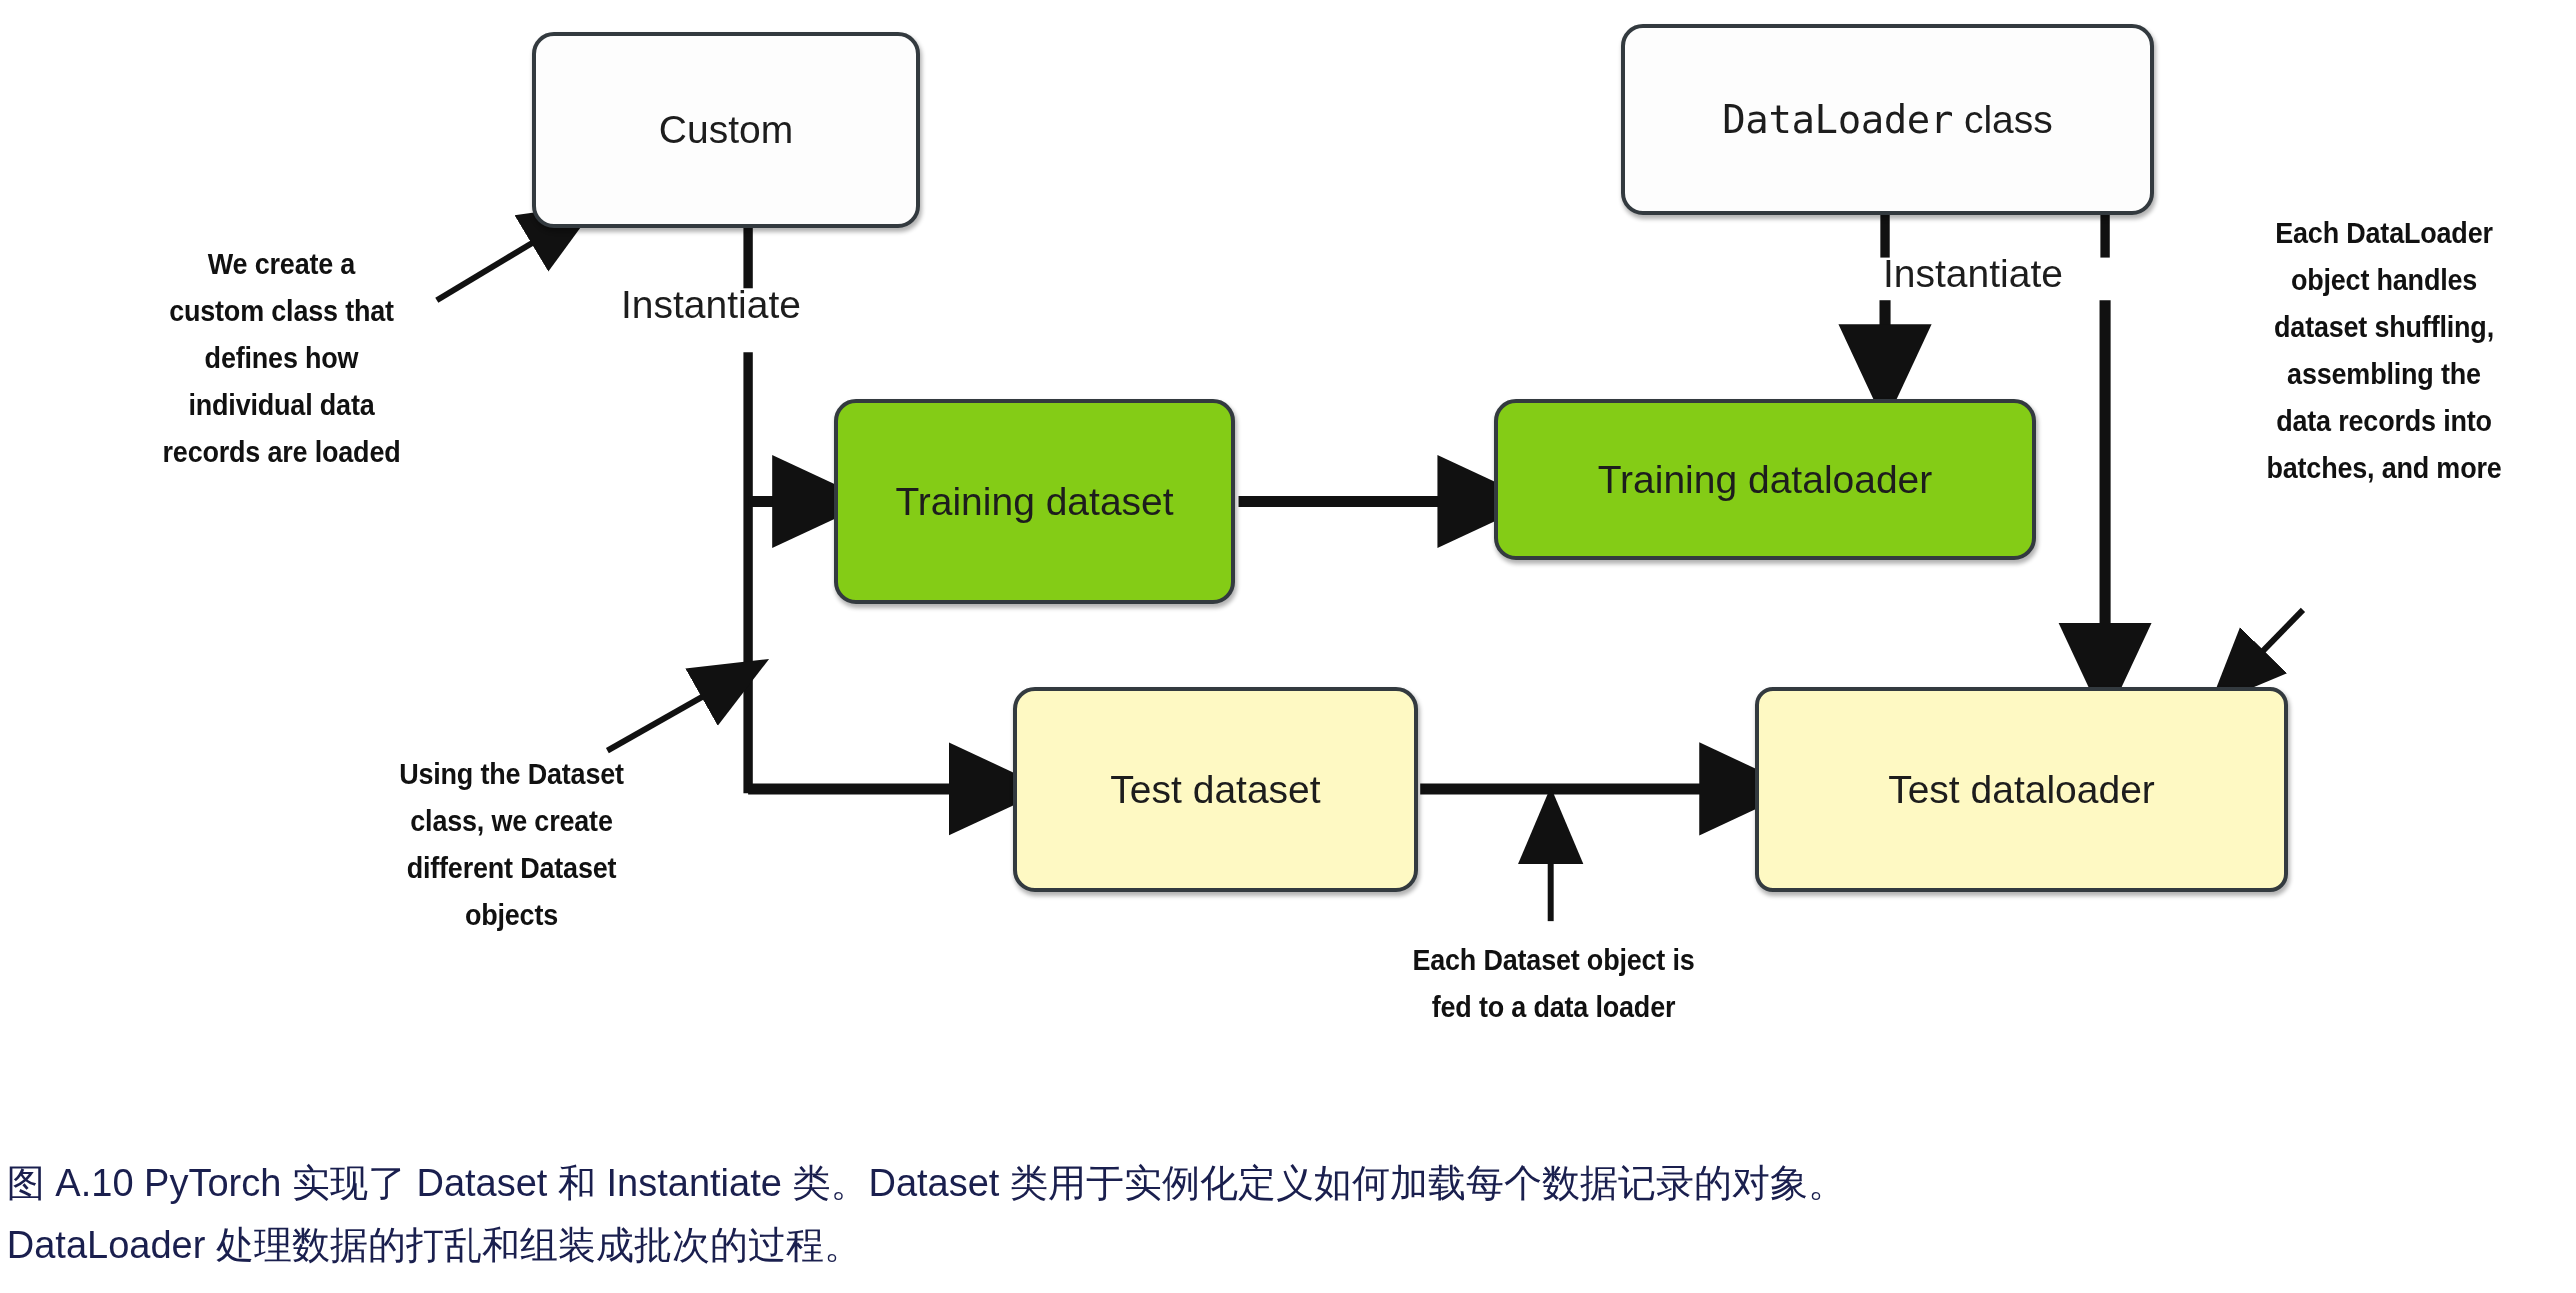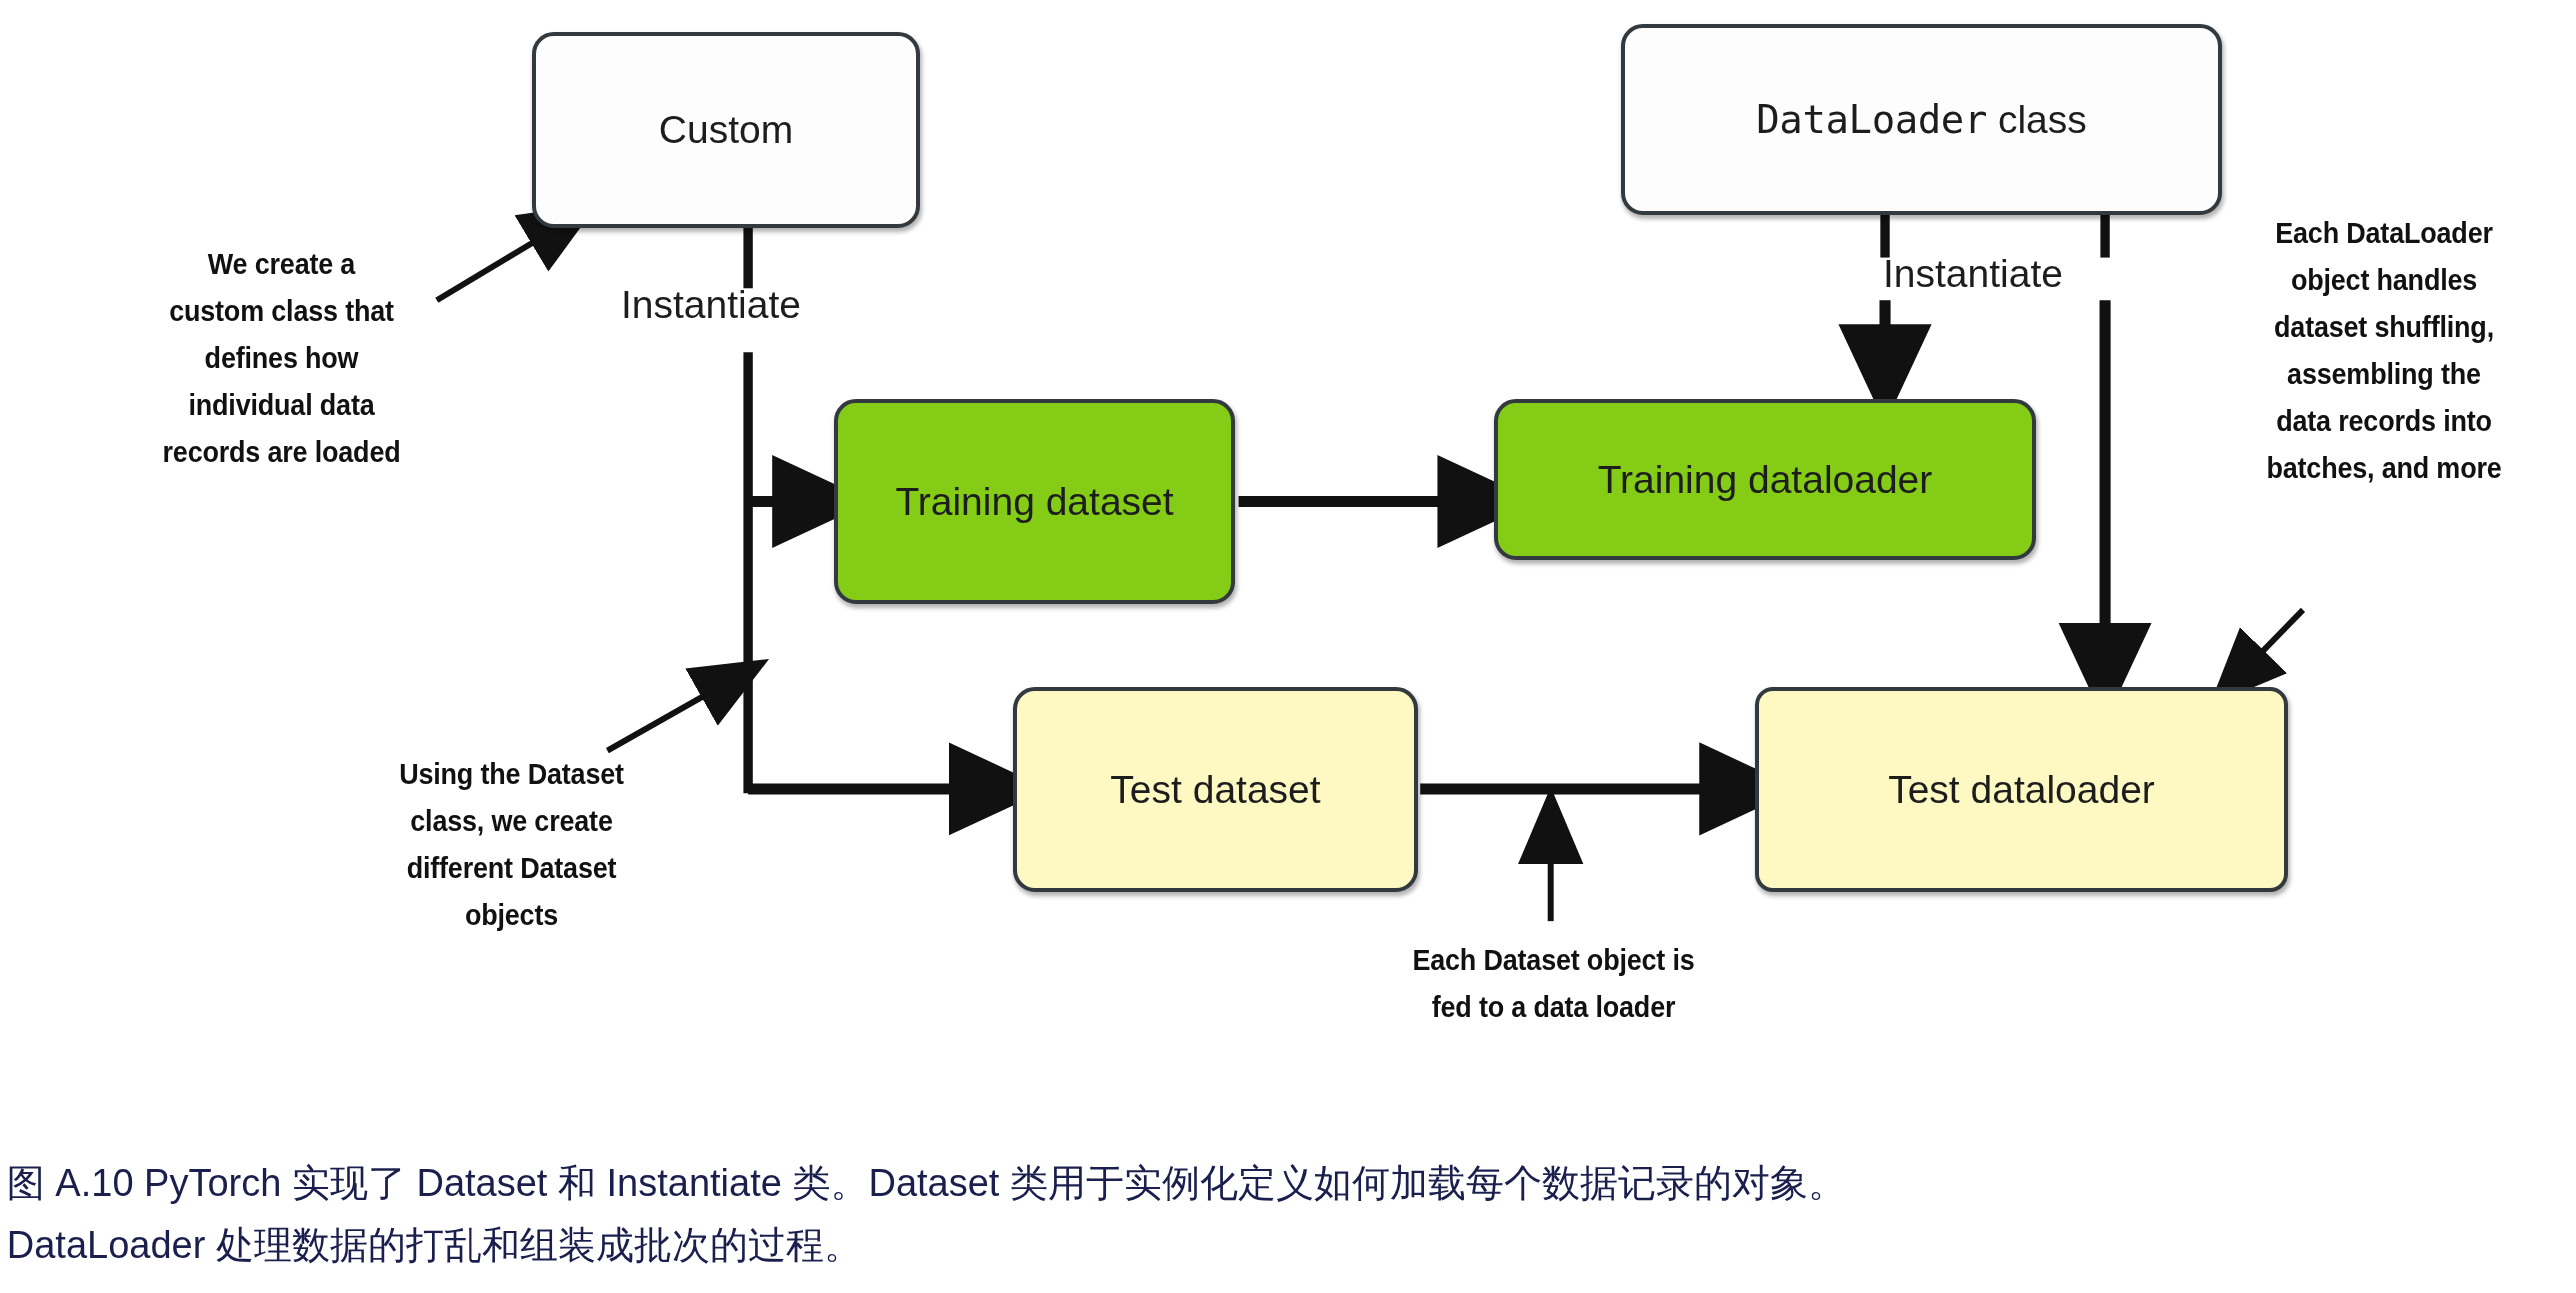--- a/index.html
+++ b/index.html
@@ -125,21 +125,21 @@
 
     <path d="M2700,715 L2622,795" stroke="#111111" stroke-width="7" fill="none" marker-end="url(#ah-thin)"></path>
   </svg>
 
   <div class="node node-class" style="left:532px; top:19px; width:388px; height:196px;margin-top:13px;">
     <div class="lbl">
       <span class="sans">Custom</span><br>
     </div>
   </div>
 
-  <div class="node node-class" style="left:1621px; top:24px; width:601px; height:191px;">
+  <div class="node node-class" style="left:1621px; top:24px; width:533px; height:191px;">
     <div class="lbl">
       <span class="mono">DataLoader</span><span class="sans"> class</span>
     </div>
   </div>
 
   <div class="node node-light" style="left:834px; top:399px; width:401px; height:205px;">
     <div class="lbl sans">Training dataset</div>
   </div>
 
   <div class="node node-light" style="left:1494px; top:399px; width:542px; height:161px;">

